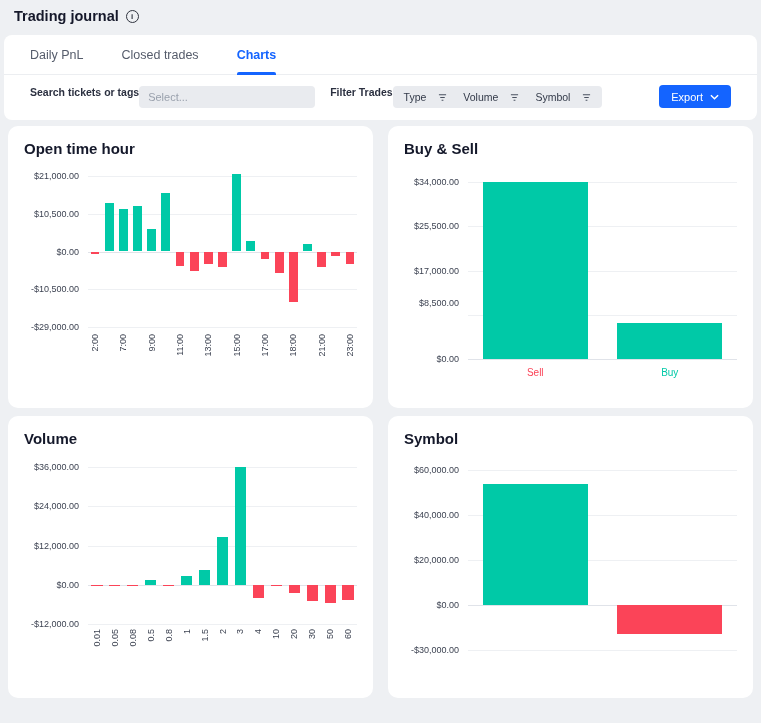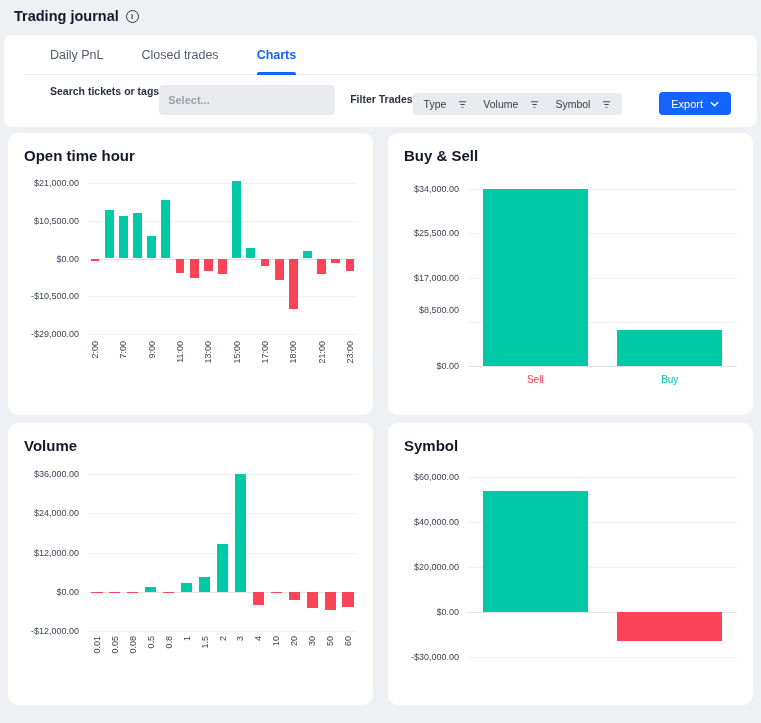--- a/index.html
+++ b/index.html
@@ -12,35 +12,35 @@
   }
   
   .header { display: flex; align-items: center; gap: 7px; padding: 0 14px; height: 32px; }
   .header h1 { font-size: 14.5px; font-weight: 700; margin: 0; color: #15182a; }
   .info-icon {
     width: 13px; height: 13px; border: 1px solid #30343f; border-radius: 50%;
     font-size: 8px; display: inline-flex; align-items: center; justify-content: center;
     color: #30343f; font-weight: 700; cursor: pointer; margin-top: 1px;
   }
   
-  .panel { background: #fff; margin: 3px 4px 0; border-radius: 8px; padding-left: 20px; }
+  .panel { background: #fff; margin: 3px 4px 0; border-radius: 8px; }
   .tabs { display: flex; gap: 38px; padding: 0 26px; height: 40px; border-bottom: 1px solid #eceef1; }
   .tab { display: flex; align-items: center; font-size: 12.5px; color: #555c6b; position: relative; cursor: pointer; }
   .tab.active { color: var(--accent); font-weight: 700; }
   .tab.active::after {
     content: ""; position: absolute; left: 0; right: 0; bottom: -1px; height: 3px;
     background: var(--accent); border-radius: 2px 2px 0 0;
   }
   .filters { display: flex; align-items: flex-end; padding: 10px 26px 12px; }
   .fgroup { display: flex; flex-direction: row; }
   .fgroup + .fgroup { margin-left: 15px; }
   .fgroup label { font-size: 10.5px; line-height: 12px; font-weight: 600; color: #2b3040; margin-bottom: 6px; }
   .select {
-    width: 176px; height: 30px; background: #e9ebef; border-radius: 4px;
-    display: flex; align-items: center; padding: 0 9px; font-size: 11px; color: #9aa1ad; cursor: pointer; font-weight: bold;
+    width: 176px; height: 22px; background: #e9ebef; border-radius: 4px;
+    display: flex; align-items: center; padding: 0 9px; font-size: 11px; color: #9aa1ad; cursor: pointer;
   }
   .chips { display: flex; background: #e9ebef; border-radius: 4px; height: 22px; align-items: center; padding: 0 3px; }
   .chip { display: flex; align-items: center; gap: 12px; padding: 0 8px; font-size: 10.5px; color: #333a49; font-weight: 500; cursor: pointer; }
   .export {
     margin-left: auto; height: 23px; background: var(--accent); color: #fff; border: none;
     border-radius: 4px; display: flex; align-items: center; gap: 7px; padding: 0 12px;
     font-size: 11px; font-family: inherit; cursor: pointer; font-weight: 500;
   }
   
   .grid { display: grid; grid-template-columns: 1fr 1fr; gap: 8px 15px; padding: 6px 8px 8px; grid-auto-rows: 282px; }

